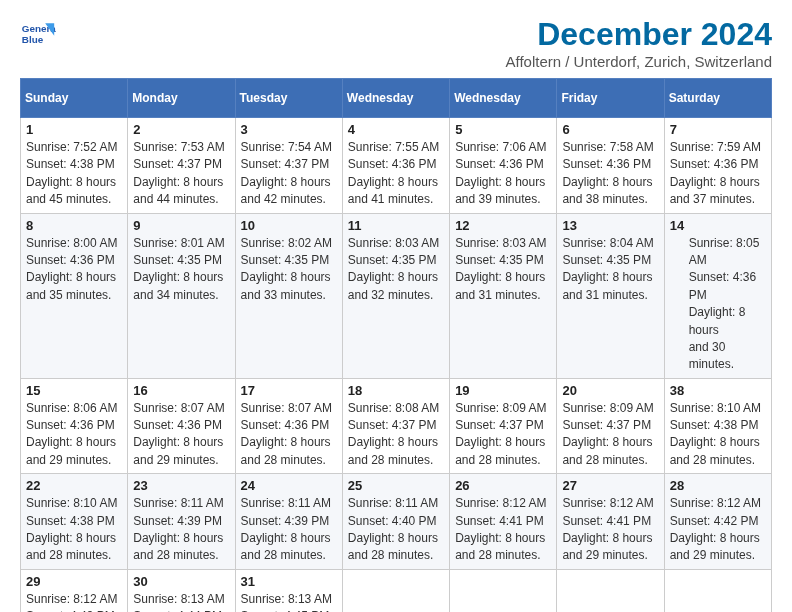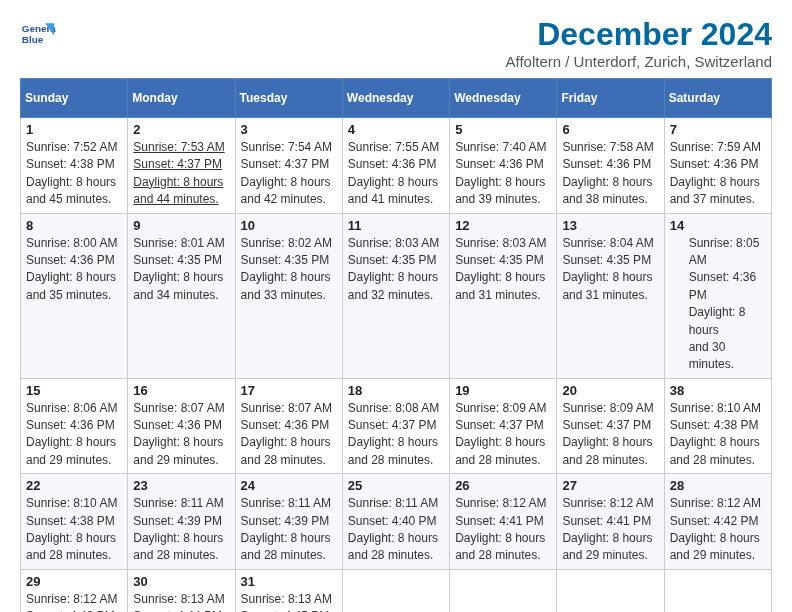--- a/index.html
+++ b/index.html
@@ -111,42 +111,42 @@
       <tr>
         <td>
           <span class="day-num">1</span>
           <div class="day-info" style="white-space: pre-line;">Sunrise: 7:52 AM
 Sunset: 4:38 PM
 Daylight: 8 hours
 and 45 minutes.</div>
         </td>
         <td>
           <span class="day-num">2</span>
-          <div class="day-info" style="white-space: pre-line; text-decoration: underline;">Sunrise: 7:53 AM
+          <div class="day-info" style="white-space: pre-line;">Sunrise: 7:53 AM
 Sunset: 4:37 PM
 Daylight: 8 hours
 and 44 minutes.</div>
         </td>
         <td>
           <span class="day-num">3</span>
           <div class="day-info" style="white-space: pre-line;">Sunrise: 7:54 AM
 Sunset: 4:37 PM
 Daylight: 8 hours
 and 42 minutes.</div>
         </td>
         <td>
           <span class="day-num">4</span>
           <div class="day-info" style="white-space: pre-line;">Sunrise: 7:55 AM
 Sunset: 4:36 PM
 Daylight: 8 hours
 and 41 minutes.</div>
         </td>
         <td>
           <span class="day-num">5</span>
-          <div class="day-info" style="white-space: pre-line;">Sunrise: 7:40 AM
+          <div class="day-info" style="white-space: pre-line;">Sunrise: 7:06 AM
 Sunset: 4:36 PM
 Daylight: 8 hours
 and 39 minutes.</div>
         </td>
         <td>
           <span class="day-num">6</span>
           <div class="day-info" style="white-space: pre-line;">Sunrise: 7:58 AM
 Sunset: 4:36 PM
 Daylight: 8 hours
 and 38 minutes.</div>

